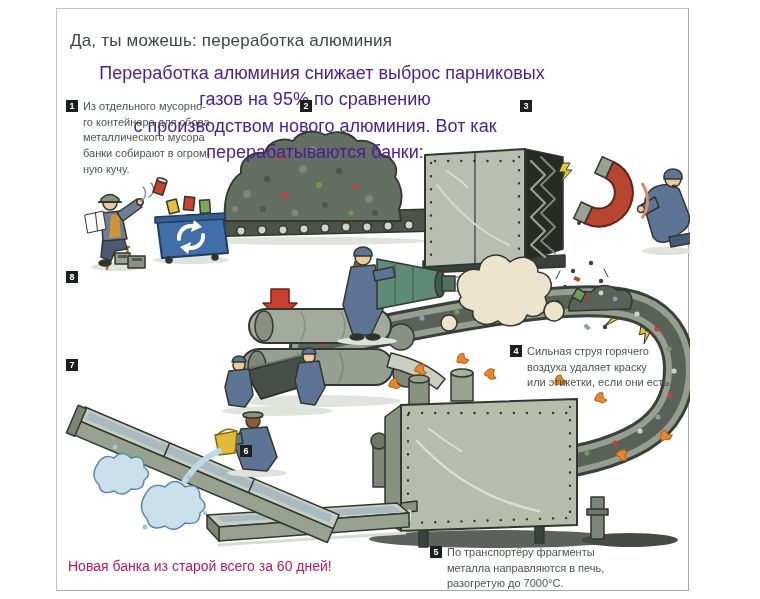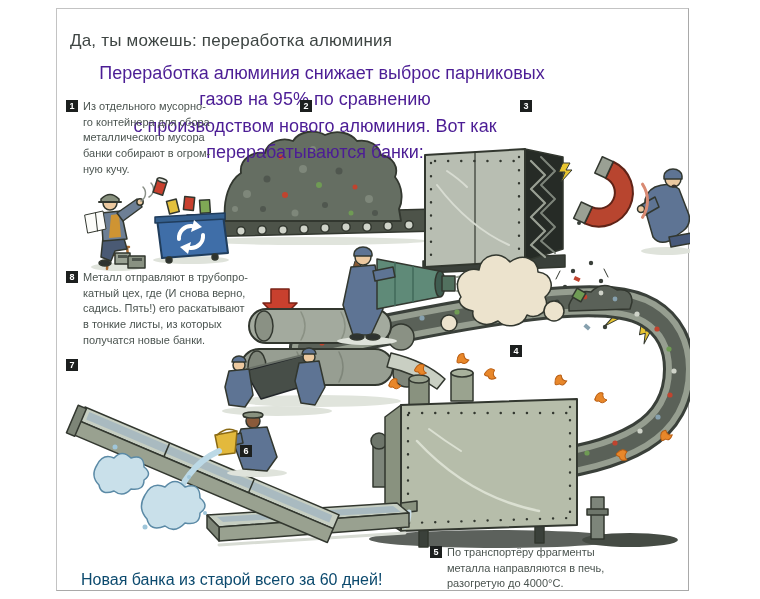--- a/index.html
+++ b/index.html
@@ -2,21 +2,21 @@
 <html><head>
 <meta charset="utf-8">
 <style>
   html,body{margin:0;padding:0;width:760px;height:599px;background:#ffffff;overflow:hidden;
     font-family:"Liberation Sans","DejaVu Sans",sans-serif;}
   .page{position:absolute;left:56px;top:8px;width:633px;height:583px;background:#ffffff;
     border:1px solid #c3c3c3;border-right-color:#a9a9a9;border-bottom-color:#a9a9a9;box-sizing:border-box;}
   .title{position:absolute;left:13px;top:22px;font-size:17px;color:#3e4543;letter-spacing:.2px;margin:0;font-weight:400;}
   .intro{position:absolute;left:13px;top:51px;width:490px;margin:0;font-size:18px;line-height:1.46;
     color:#4c1d95;white-space:pre-line;text-indent:14px;text-align:center;}
-  .footer{position:absolute;left:11px;top:549px;margin:13px;font-size:16px;color:#0c4a6e;}
+  .footer{position:absolute;left:11px;top:549px;margin:0;font-size:14px;color:#be185d;}
   .step{position:absolute;display:flex;gap:5px;align-items:flex-start;}
   .badge{flex:0 0 auto;width:12px;height:12px;margin-top:1px;background:#1c1f1e;color:#ffffff;
     font-size:9px;font-weight:bold;text-align:center;line-height:12px;}
   .stext{font-size:11px;line-height:1.43;color:#4b5450;white-space:pre-line;}
   .illu{position:absolute;left:0;top:0;width:633px;height:583px;}
   .dots{stroke:#32372f;stroke-width:2.4;stroke-dasharray:0.1 13;stroke-linecap:round;fill:none;}
   #s1{left:9px;top:90px;width:168px;}
   #s2{left:243px;top:90px;width:178px;}
   #s3{left:463px;top:90px;width:178px;}
   #s8{left:9px;top:261px;width:198px;}
@@ -357,36 +357,34 @@
 ную кучу.</div>
   </div>
   <div class="step" id="s2">
     <span class="badge">2</span>
   </div>
   <div class="step" id="s3">
     <span class="badge">3</span>
   </div>
   <div class="step" id="s4">
     <span class="badge">4</span>
+    <div class="stext">Сильная струя горячего
+воздуха удаляет краску
+или этикетки, если они есть.</div>
   </div>
   <div class="step" id="s5">
     <span class="badge">5</span>
     <div class="stext">По транспортёру фрагменты
 металла направляются в печь,
-разогретую до 4000°С.</div>
+разогретую до 7000°С.</div>
   </div>
   <div class="step" id="s6">
     <span class="badge">6</span>
   </div>
   <div class="step" id="s7">
     <span class="badge">7</span>
   </div>
   <div class="step" id="s8">
     <span class="badge">8</span>
-    <div class="stext">Металл отправляют в трубопро-
-катный цех, где (И снова верно,
-садись. Пять!) его раскатывают
-в тонкие листы, из которых
-получатся новые банки.</div>
   </div>
 
   <p class="footer">Новая банка из старой всего за 60 дней!</p>
 </div>
 
 </body></html>

